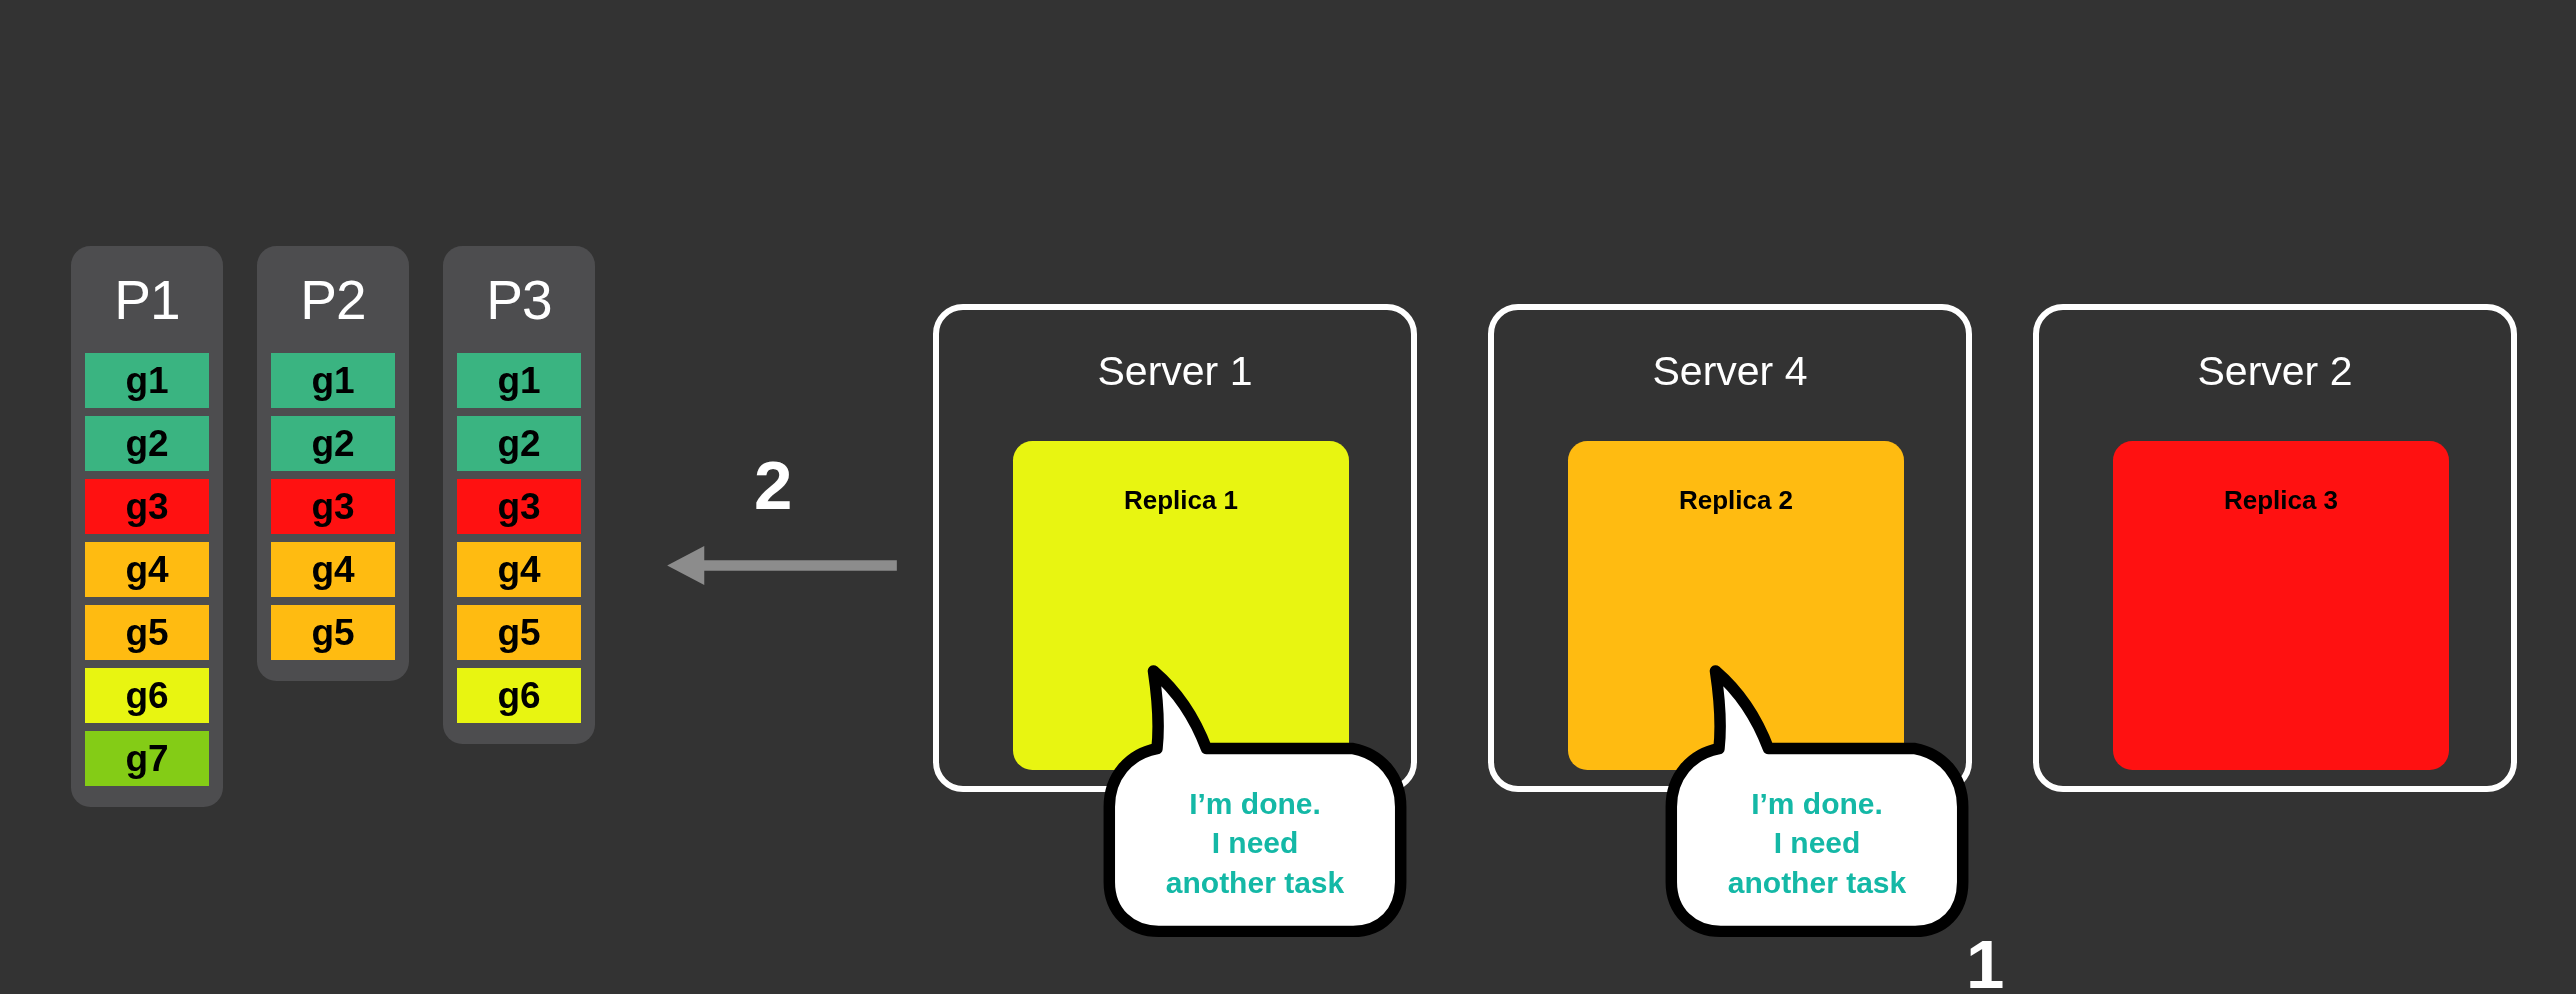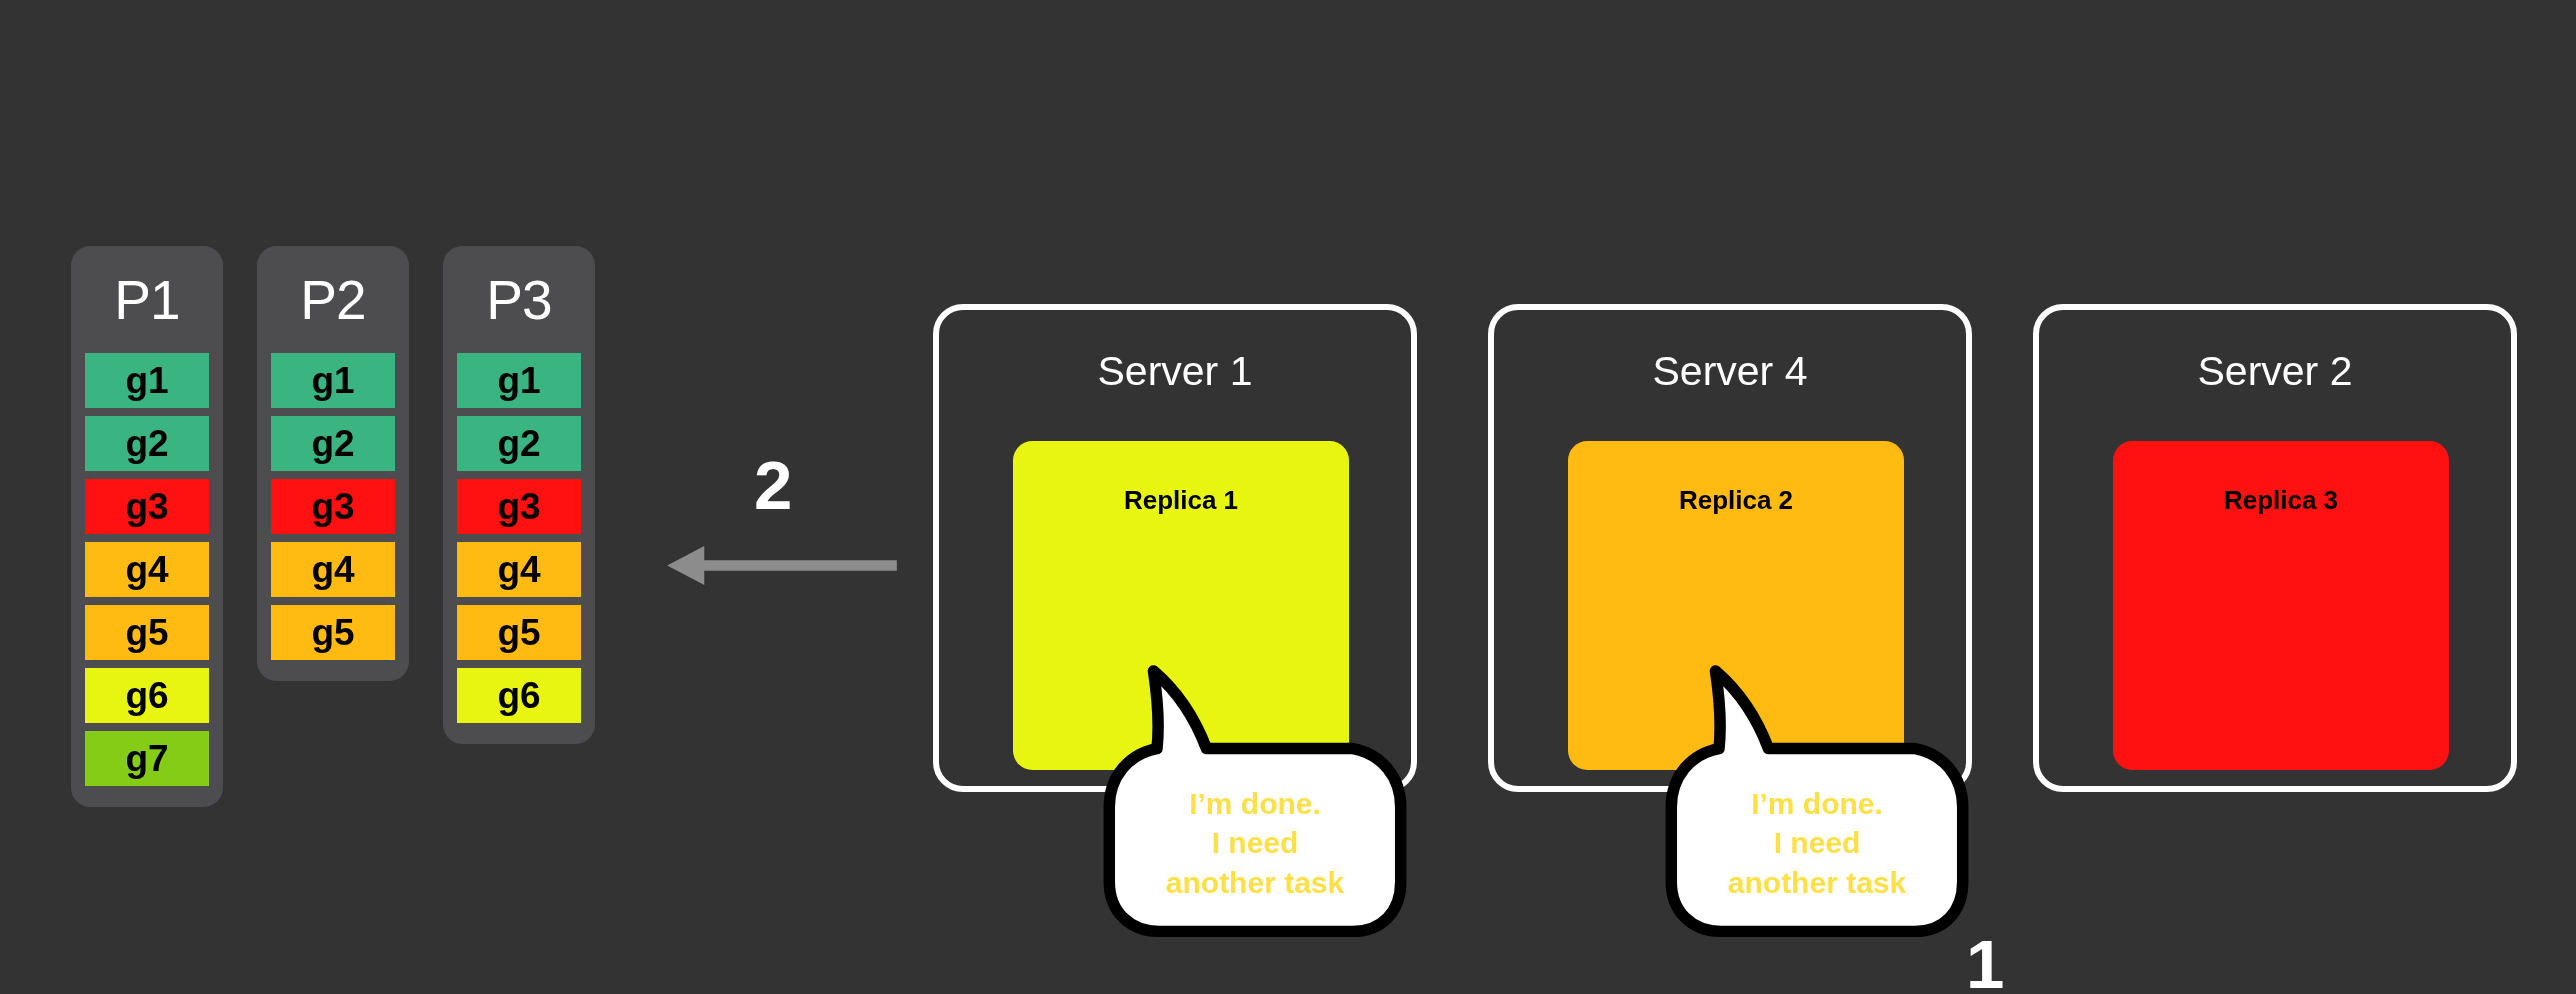--- a/index.html
+++ b/index.html
@@ -156,21 +156,21 @@
     width: 302px;
     height: 270px;
     overflow: visible;
   }
   .bubble-text {
     position: absolute;
     left: 0;
     right: 0;
     top: 37px;
     text-align: center;
-    color: #fde047;
+    color: #14b8a6;
     font-size: 30px;
     font-weight: 700;
     line-height: 1.31;
     user-select: none;
     white-space: pre-line;
   }
 
   #step-1-label {
     left: 1966px;
     top: 930px;

